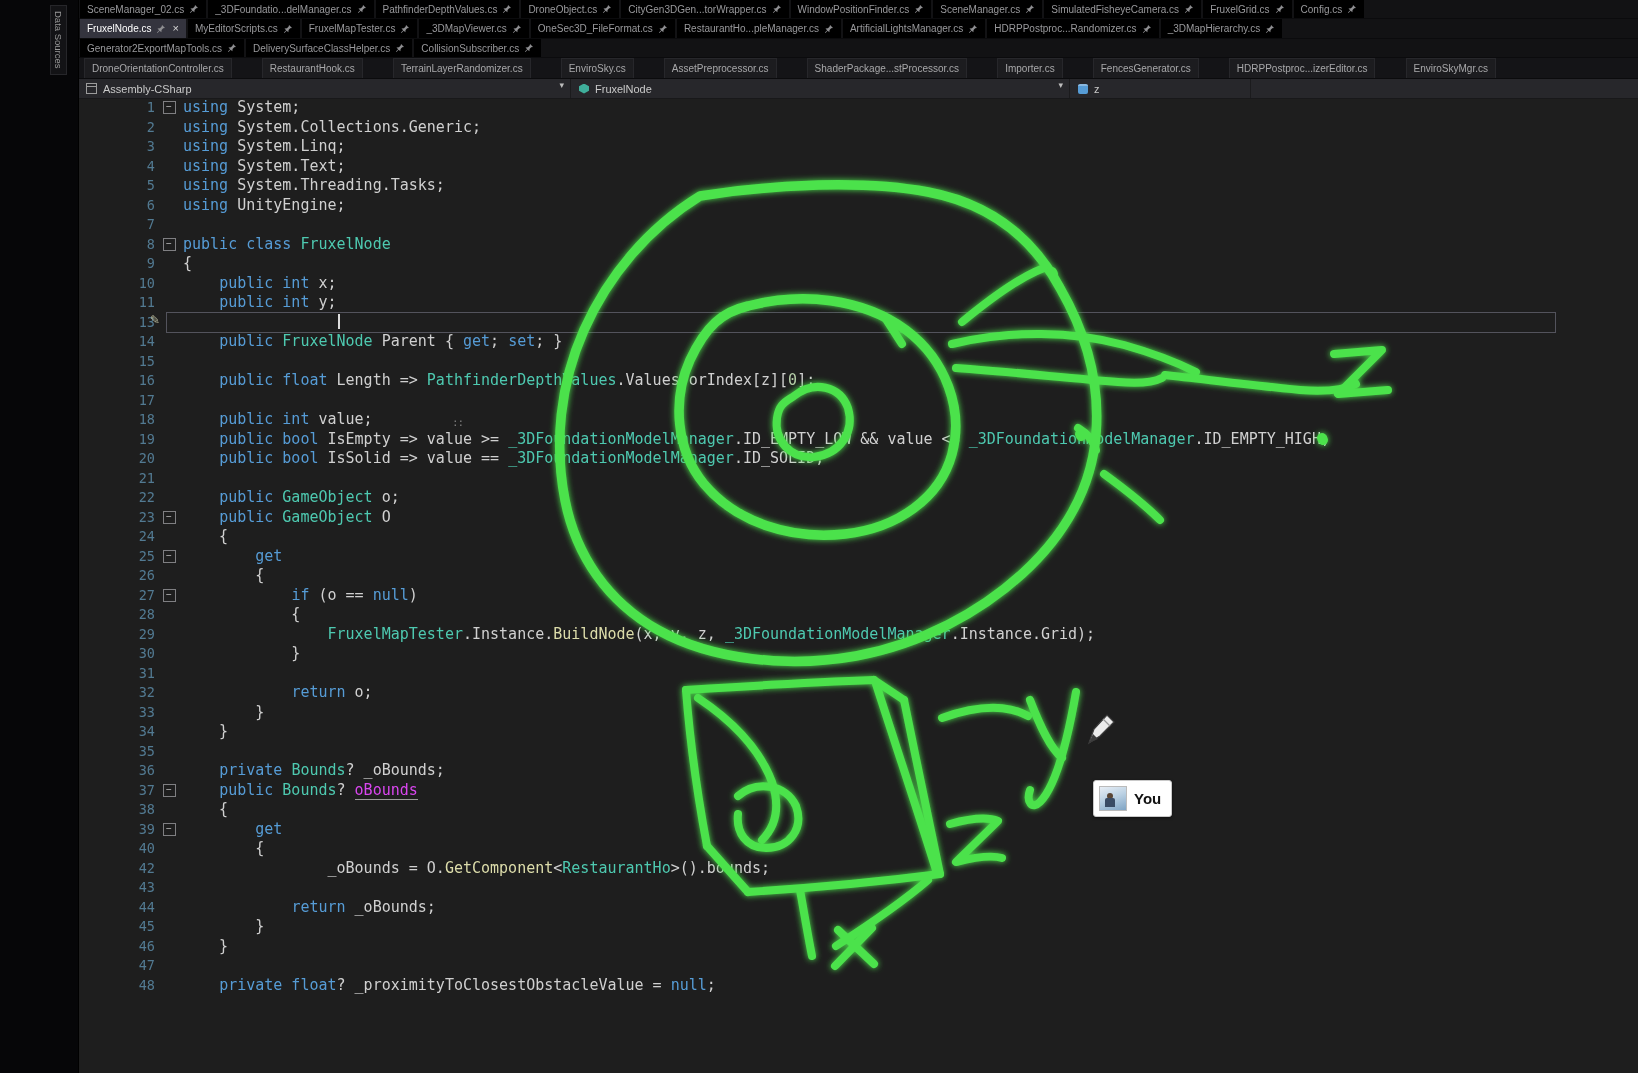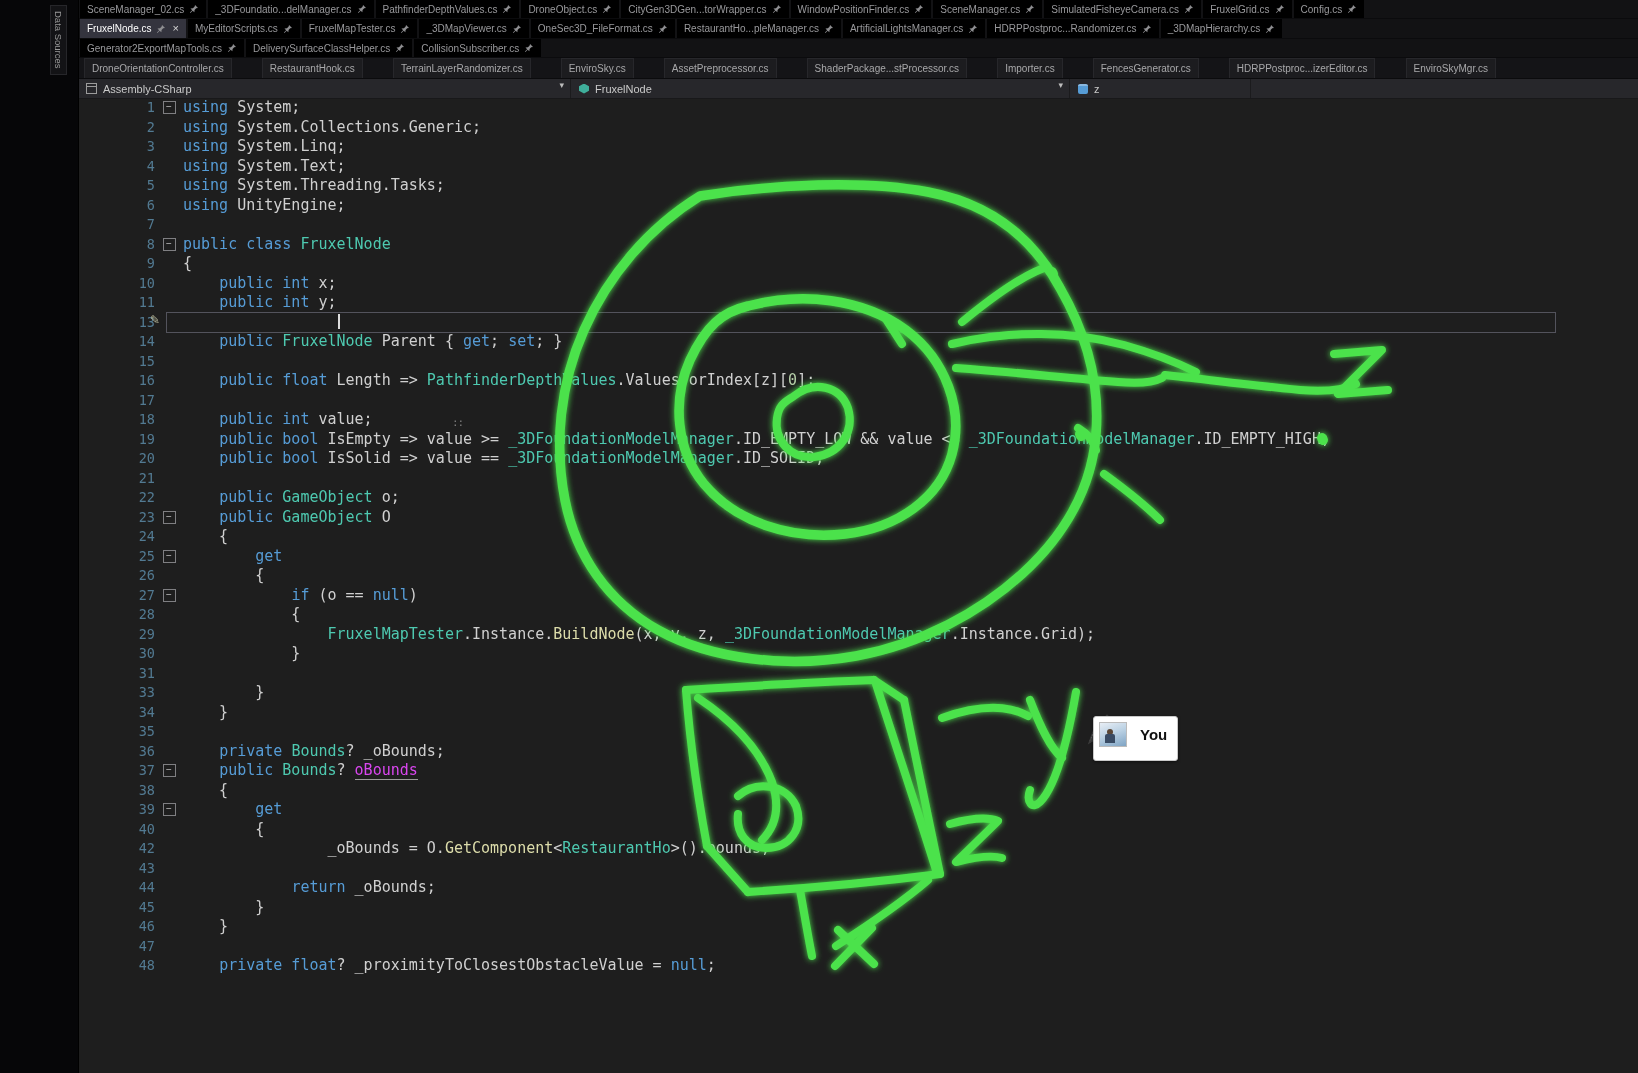--- a/index.html
+++ b/index.html
@@ -54,21 +54,21 @@
   .gutter-pencil{position:absolute;left:72px;top:215px;font-size:12px;color:#b9b99a;font-family:"DejaVu Sans",sans-serif;}
   .inline-hint{position:absolute;left:374px;top:318px;font-size:11px;color:#7a7a7a;letter-spacing:-1px;}
 
   
   .annotation-svg{position:absolute;left:0;top:0;width:1638px;height:1073px;z-index:50;pointer-events:none;}
   .ink{stroke:#4ce24c;stroke-width:8;fill:none;stroke-linecap:round;stroke-linejoin:round;}
   .ink-thick{stroke-width:9.5;}
   .ink-dot{stroke-width:10;}
 
   
-  .you-label{position:absolute;left:1093px;top:716px;height:35px;z-index:60;background:#fff;border:1px solid #c9c9c9;border-radius:3px;box-shadow:0 1px 3px rgba(0,0,0,.5);display:flex;align-items:center;gap:13px;padding:0 10px 8px 5px;}
+  .you-label{position:absolute;left:1093px;top:780px;height:35px;z-index:60;background:#fff;border:1px solid #c9c9c9;border-radius:3px;box-shadow:0 1px 3px rgba(0,0,0,.5);display:flex;align-items:center;gap:7px;padding:0 10px 0 5px;}
   .you-thumb{width:26px;height:23px;border:1px solid #bbb;background:linear-gradient(160deg,#e8eef5 0%,#bcd2e4 45%,#7fa4c4 100%);position:relative;}
   .you-thumb::before{content:"";position:absolute;left:7px;top:6px;width:6px;height:6px;border-radius:50%;background:#5a4636;}
   .you-thumb::after{content:"";position:absolute;left:5px;top:11px;width:10px;height:9px;background:#394b64;border-radius:2px 2px 0 0;}
   .you-text{font-size:15px;font-weight:bold;color:#111;font-family:"Liberation Sans",sans-serif;}
 </style>
 </head>
 <body>
 
 <div class="app">
 
@@ -336,20 +336,21 @@
           <div class="cl"><span class="ln">22</span><span class="fold"></span><span class="ct"><span class="tok-p">    </span><span class="tok-k">public</span><span class="tok-t"> GameObject</span><span class="tok-p"> o;</span></span></div>
           <div class="cl"><span class="ln">23</span><span class="fold"><span class="fbox">−</span></span><span class="ct"><span class="tok-p">    </span><span class="tok-k">public</span><span class="tok-t"> GameObject</span><span class="tok-p"> O</span></span></div>
           <div class="cl"><span class="ln">24</span><span class="fold"></span><span class="ct"><span class="tok-p">    {</span></span></div>
           <div class="cl"><span class="ln">25</span><span class="fold"><span class="fbox">−</span></span><span class="ct"><span class="tok-p">        </span><span class="tok-k">get</span></span></div>
           <div class="cl"><span class="ln">26</span><span class="fold"></span><span class="ct"><span class="tok-p">        {</span></span></div>
           <div class="cl"><span class="ln">27</span><span class="fold"><span class="fbox">−</span></span><span class="ct"><span class="tok-p">            </span><span class="tok-k">if</span><span class="tok-p"> (o == </span><span class="tok-k">null</span><span class="tok-p">)</span></span></div>
           <div class="cl"><span class="ln">28</span><span class="fold"></span><span class="ct"><span class="tok-p">            {</span></span></div>
           <div class="cl"><span class="ln">29</span><span class="fold"></span><span class="ct"><span class="tok-p">                </span><span class="tok-t">FruxelMapTester</span><span class="tok-p">.Instance.</span><span class="tok-m">BuildNode</span><span class="tok-p">(x, y, z, </span><span class="tok-t">_3DFoundationModelManager</span><span class="tok-p">.Instance.Grid);</span></span></div>
           <div class="cl"><span class="ln">30</span><span class="fold"></span><span class="ct"><span class="tok-p">            }</span></span></div>
           <div class="cl"><span class="ln">31</span><span class="fold"></span><span class="ct"></span></div>
+          <div class="cl"><span class="ln">32</span><span class="fold"></span><span class="ct"><span class="tok-p">            </span><span class="tok-k">return</span><span class="tok-p"> o;</span></span></div>
           <div class="cl"><span class="ln">33</span><span class="fold"></span><span class="ct"><span class="tok-p">        }</span></span></div>
           <div class="cl"><span class="ln">34</span><span class="fold"></span><span class="ct"><span class="tok-p">    }</span></span></div>
           <div class="cl"><span class="ln">35</span><span class="fold"></span><span class="ct"></span></div>
           <div class="cl"><span class="ln">36</span><span class="fold"></span><span class="ct"><span class="tok-p">    </span><span class="tok-k">private</span><span class="tok-p"> </span><span class="tok-t">Bounds</span><span class="tok-p">? _oBounds;</span></span></div>
           <div class="cl"><span class="ln">37</span><span class="fold"><span class="fbox">−</span></span><span class="ct"><span class="tok-p">    </span><span class="tok-k">public</span><span class="tok-p"> </span><span class="tok-t">Bounds</span><span class="tok-p">? </span><span class="tok-u">oBounds</span></span></div>
           <div class="cl"><span class="ln">38</span><span class="fold"></span><span class="ct"><span class="tok-p">    {</span></span></div>
           <div class="cl"><span class="ln">39</span><span class="fold"><span class="fbox">−</span></span><span class="ct"><span class="tok-p">        </span><span class="tok-k">get</span></span></div>
           <div class="cl"><span class="ln">40</span><span class="fold"></span><span class="ct"><span class="tok-p">        {</span></span></div>
           <div class="cl"><span class="ln">42</span><span class="fold"></span><span class="ct"><span class="tok-p">                _oBounds = O.</span><span class="tok-m">GetComponent</span><span class="tok-p">&lt;</span><span class="tok-t">RestaurantHo</span><span class="tok-p">&gt;().bounds;</span></span></div>
           <div class="cl"><span class="ln">43</span><span class="fold"></span><span class="ct"></span></div>

